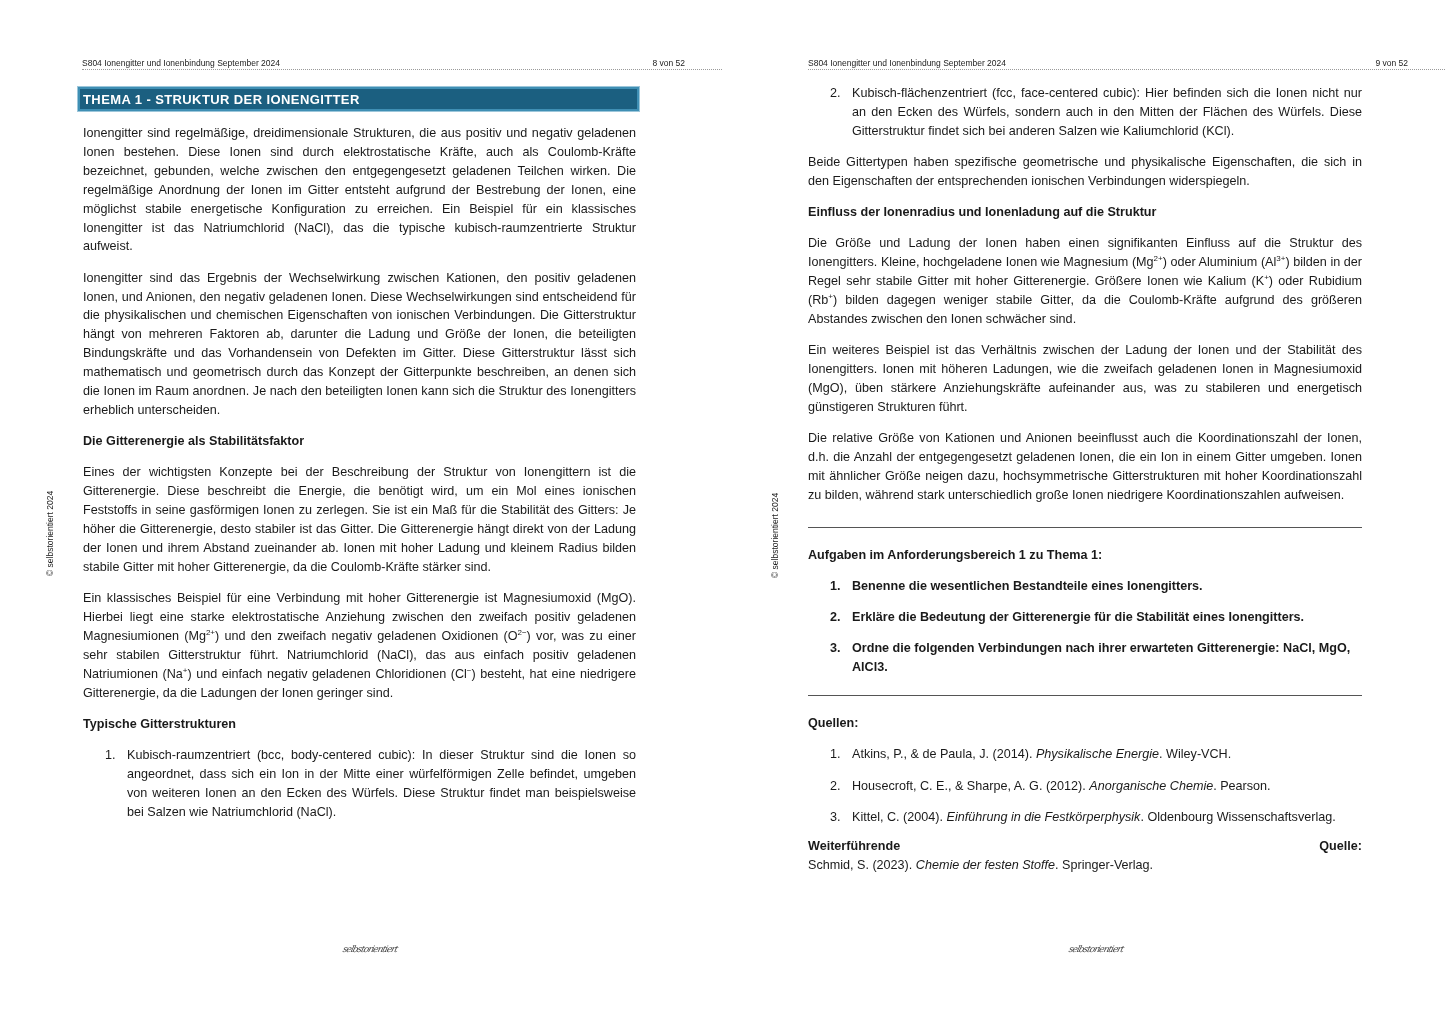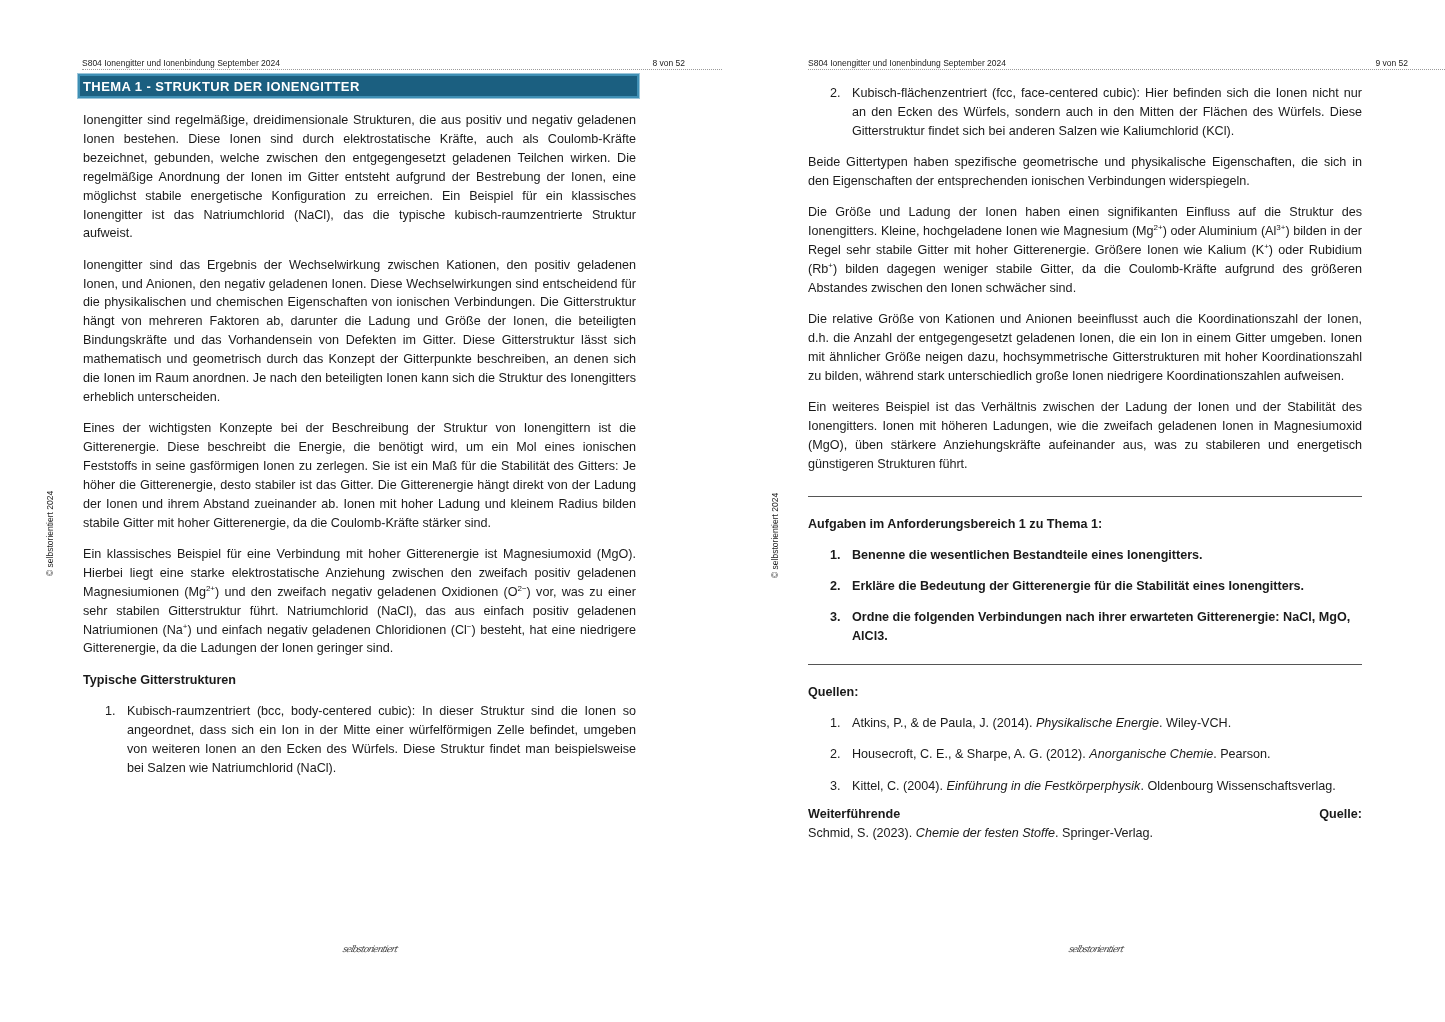--- a/index.html
+++ b/index.html
@@ -24,21 +24,21 @@
   }
   .page.left .side { left:45px; top:576px; }
   .page.right .side { left:770px; top:578px; left:47px; }
   .sig {
     position:absolute; top:944px; font-family:"DejaVu Serif", serif; font-style:italic;
     font-size:9px; color:#444; letter-spacing:-1px; transform:skewX(-15deg);
   }
   .page.left .sig { left:343px; }
   .page.right .sig { left:346px; }
   .content { position:absolute; font-size:12.6px; line-height:18.9px; }
-  .page.left .content { left:83px; top:74px; width:553px; }
+  .page.left .content { left:83px; top:87px; width:553px; }
   .page.right .content { left:85px; top:84px; width:554px; }
   .title-bar {
     margin-left:-5px; width:561px; height:24px; box-sizing:border-box;
     background:#1b5f80; border:2px solid #3f8fb4; outline:1px solid #9cc6da;
     color:#ffffff; font-weight:bold; font-size:13px; letter-spacing:0.4px;
     padding:2px 0 0 3px; margin-bottom:13px;
   }
   p { margin:0 0 12.3px 0; text-align:justify; }
   .h { font-weight:bold; margin-bottom:12.3px; }
   ol { margin:0 0 12px 0; padding:0; list-style:none; }
@@ -58,20 +58,21 @@
   <div class="hdr">
     <span>S804 Ionengitter und Ionenbindung September 2024</span>
     <span class="pg">8 von 52</span>
   </div>
   <div class="side">© selbstorientiert 2024</div>
 
   <div class="content">
     <div class="title-bar">THEMA 1 - STRUKTUR DER IONENGITTER</div>
     <p>Ionengitter sind regelmäßige, dreidimensionale Strukturen, die aus positiv und negativ geladenen Ionen bestehen. Diese Ionen sind durch elektrostatische Kräfte, auch als Coulomb-Kräfte bezeichnet, gebunden, welche zwischen den entgegengesetzt geladenen Teilchen wirken. Die regelmäßige Anordnung der Ionen im Gitter entsteht aufgrund der Bestrebung der Ionen, eine möglichst stabile energetische Konfiguration zu erreichen. Ein Beispiel für ein klassisches Ionengitter ist das Natriumchlorid (NaCl), das die typische kubisch-raumzentrierte Struktur aufweist.</p>
     <p>Ionengitter sind das Ergebnis der Wechselwirkung zwischen Kationen, den positiv geladenen Ionen, und Anionen, den negativ geladenen Ionen. Diese Wechselwirkungen sind entscheidend für die physikalischen und chemischen Eigenschaften von ionischen Verbindungen. Die Gitterstruktur hängt von mehreren Faktoren ab, darunter die Ladung und Größe der Ionen, die beteiligten Bindungskräfte und das Vorhandensein von Defekten im Gitter. Diese Gitterstruktur lässt sich mathematisch und geometrisch durch das Konzept der Gitterpunkte beschreiben, an denen sich die Ionen im Raum anordnen. Je nach den beteiligten Ionen kann sich die Struktur des Ionengitters erheblich unterscheiden.</p>
+    <div class="h">Die Gitterenergie als Stabilitätsfaktor</div>
     <p>Eines der wichtigsten Konzepte bei der Beschreibung der Struktur von Ionengittern ist die Gitterenergie. Diese beschreibt die Energie, die benötigt wird, um ein Mol eines ionischen Feststoffs in seine gasförmigen Ionen zu zerlegen. Sie ist ein Maß für die Stabilität des Gitters: Je höher die Gitterenergie, desto stabiler ist das Gitter. Die Gitterenergie hängt direkt von der Ladung der Ionen und ihrem Abstand zueinander ab. Ionen mit hoher Ladung und kleinem Radius bilden stabile Gitter mit hoher Gitterenergie, da die Coulomb-Kräfte stärker sind.</p>
     <p><span>Ein klassisches Beispiel für eine Verbindung mit hoher Gitterenergie ist Magnesiumoxid (MgO). Hierbei liegt eine starke elektrostatische Anziehung zwischen den zweifach positiv geladenen Magnesiumionen (Mg</span><sup>2+</sup><span>) und den zweifach negativ geladenen Oxidionen (O</span><sup>2−</sup><span>) vor, was zu einer sehr stabilen Gitterstruktur führt. Natriumchlorid (NaCl), das aus einfach positiv geladenen Natriumionen (Na</span><sup>+</sup><span>) und einfach negativ geladenen Chloridionen (Cl</span><sup>−</sup><span>) besteht, hat eine niedrigere Gitterenergie, da die Ladungen der Ionen geringer sind.</span></p>
     <div class="h">Typische Gitterstrukturen</div>
     <ol>
       <li>
         <span class="num">1.</span>
         <span class="bold">Kubisch-raumzentriert (bcc, body-centered cubic):</span><span> In dieser Struktur sind die Ionen so angeordnet, dass sich ein Ion in der Mitte einer würfelförmigen Zelle befindet, umgeben von weiteren Ionen an den Ecken des Würfels. Diese Struktur findet man beispielsweise bei Salzen wie Natriumchlorid (NaCl).</span>
       </li>
     </ol>
   </div>
@@ -86,23 +87,24 @@
   <div class="side">© selbstorientiert 2024</div>
 
   <div class="content">
     <ol>
       <li>
         <span class="num">2.</span>
         <span class="bold">Kubisch-flächenzentriert (fcc, face-centered cubic):</span><span> Hier befinden sich die Ionen nicht nur an den Ecken des Würfels, sondern auch in den Mitten der Flächen des Würfels. Diese Gitterstruktur findet sich bei anderen Salzen wie Kaliumchlorid (KCl).</span>
       </li>
     </ol>
     <p>Beide Gittertypen haben spezifische geometrische und physikalische Eigenschaften, die sich in den Eigenschaften der entsprechenden ionischen Verbindungen widerspiegeln.</p>
+    <div class="h">Einfluss der Ionenradius und Ionenladung auf die Struktur</div>
     <p><span>Die Größe und Ladung der Ionen haben einen signifikanten Einfluss auf die Struktur des Ionengitters. Kleine, hochgeladene Ionen wie Magnesium (Mg</span><sup>2+</sup><span>) oder Aluminium (Al</span><sup>3+</sup><span>) bilden in der Regel sehr stabile Gitter mit hoher Gitterenergie. Größere Ionen wie Kalium (K</span><sup>+</sup><span>) oder Rubidium (Rb</span><sup>+</sup><span>) bilden dagegen weniger stabile Gitter, da die Coulomb-Kräfte aufgrund des größeren Abstandes zwischen den Ionen schwächer sind.</span></p>
+    <p>Ein weiteres Beispiel ist das Verhältnis zwischen der Ladung der Ionen und der Stabilität des Ionengitters. Ionen mit höheren Ladungen, wie die zweifach geladenen Ionen in Magnesiumoxid (MgO), üben stärkere Anziehungskräfte aufeinander aus, was zu stabileren und energetisch günstigeren Strukturen führt.</p>
     <p>Die relative Größe von Kationen und Anionen beeinflusst auch die Koordinationszahl der Ionen, d.h. die Anzahl der entgegengesetzt geladenen Ionen, die ein Ion in einem Gitter umgeben. Ionen mit ähnlicher Größe neigen dazu, hochsymmetrische Gitterstrukturen mit hoher Koordinationszahl zu bilden, während stark unterschiedlich große Ionen niedrigere Koordinationszahlen aufweisen.</p>
-    <p>Ein weiteres Beispiel ist das Verhältnis zwischen der Ladung der Ionen und der Stabilität des Ionengitters. Ionen mit höheren Ladungen, wie die zweifach geladenen Ionen in Magnesiumoxid (MgO), üben stärkere Anziehungskräfte aufeinander aus, was zu stabileren und energetisch günstigeren Strukturen führt.</p>
 
     <hr class="rule">
     <div class="h">Aufgaben im Anforderungsbereich 1 zu Thema 1:</div>
     <ol class="task">
       <li><span class="num">1.</span><span>Benenne die wesentlichen Bestandteile eines Ionengitters.</span></li>
       <li><span class="num">2.</span><span>Erkläre die Bedeutung der Gitterenergie für die Stabilität eines Ionengitters.</span></li>
       <li style="text-align:left"><span class="num">3.</span><span>Ordne die folgenden Verbindungen nach ihrer erwarteten Gitterenergie: NaCl, MgO, AlCl3.</span></li>
     </ol>
     <hr class="rule" style="margin-top:18px">
 

